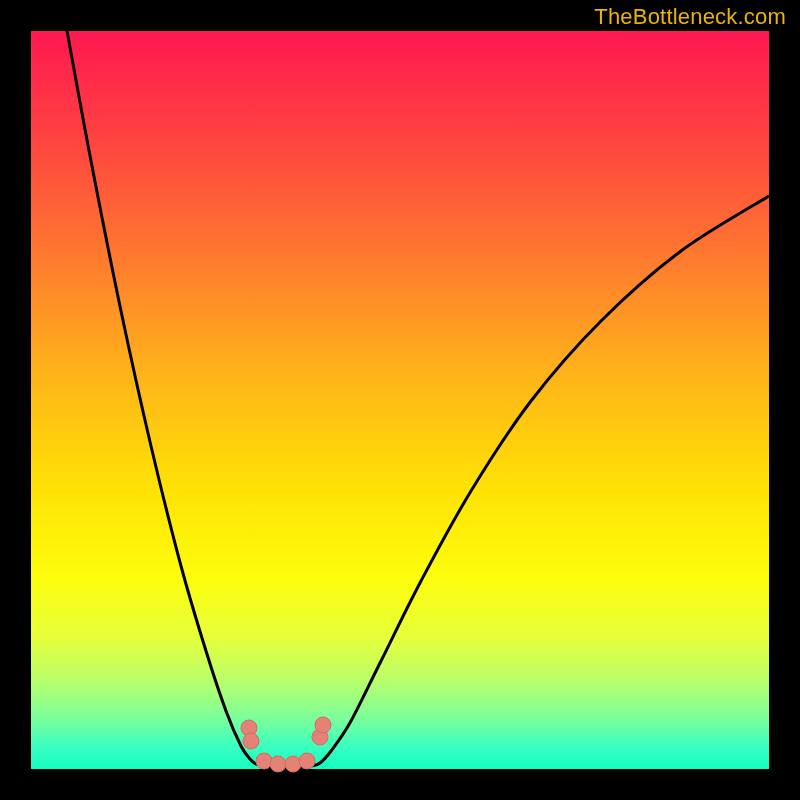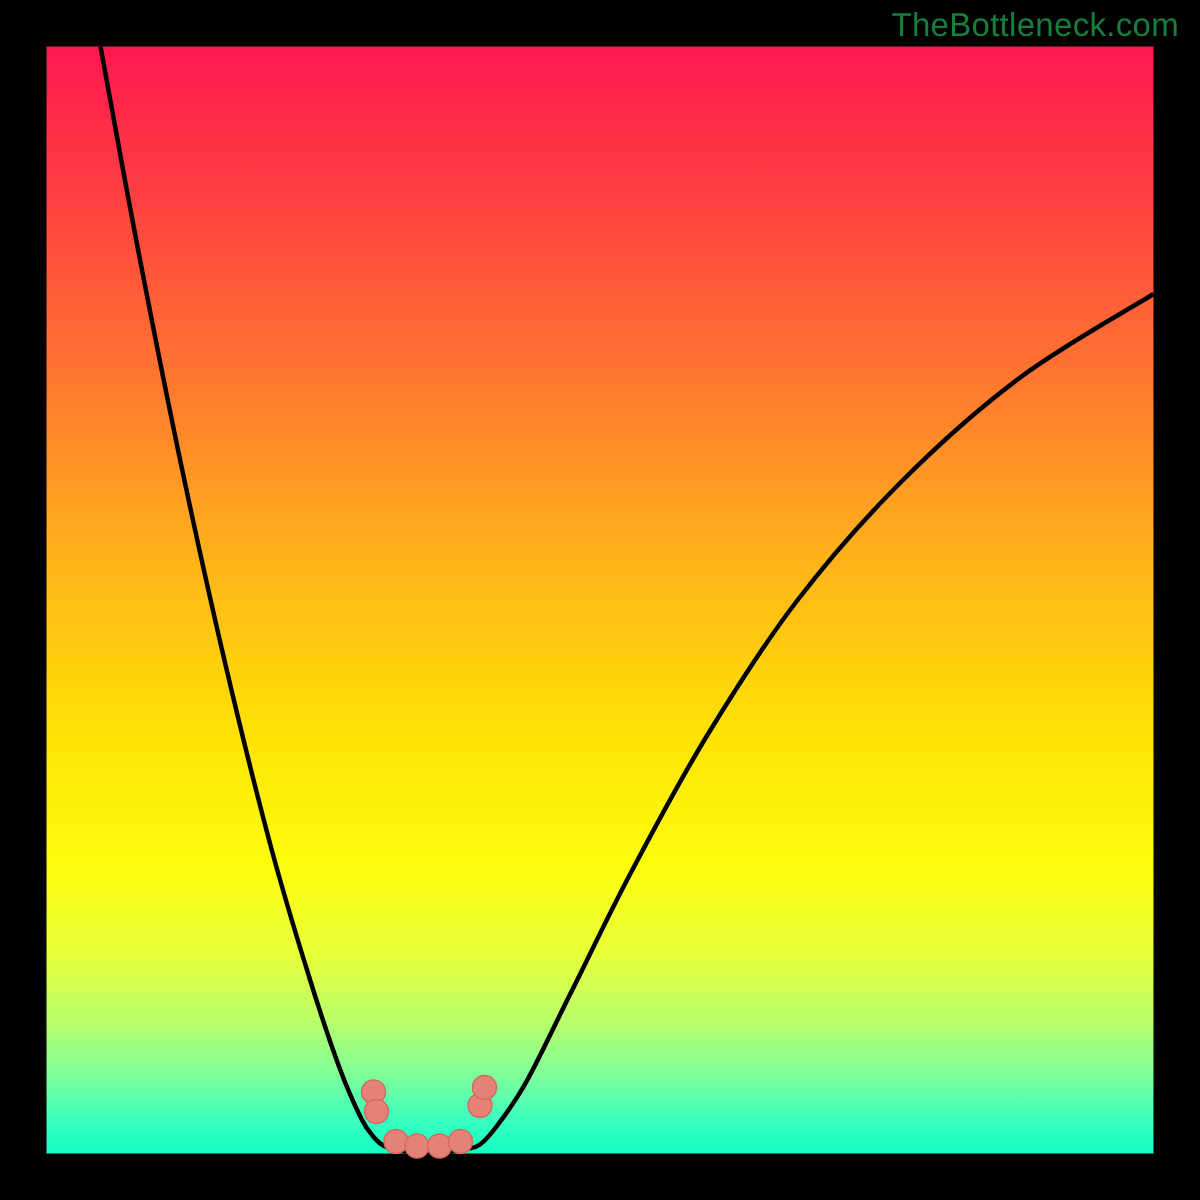--- a/index.html
+++ b/index.html
@@ -39,21 +39,21 @@
       #3affc0 97%,
       #12ffc2 100%
     );
   }
   .watermark {
     position: absolute;
     top: 4px;
     right: 14px;
     font-size: 22px;
     font-weight: 500;
-    color: #15803d;
+    color: #eab308;
     letter-spacing: 0.2px;
   }
   svg.curves {
     position: absolute;
     top: 0;
     left: 0;
     width: 738px;
     height: 738px;
     overflow: visible;
   }

